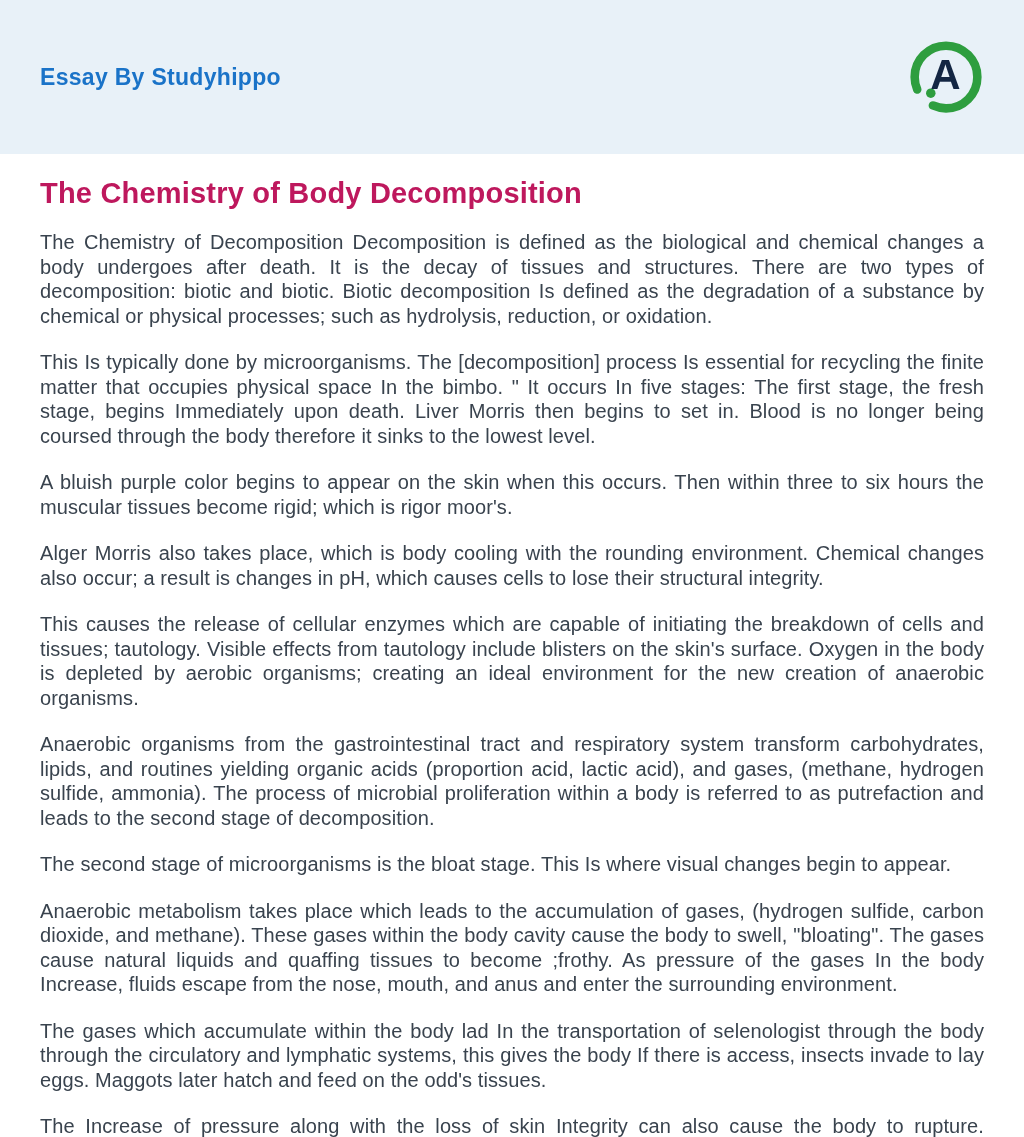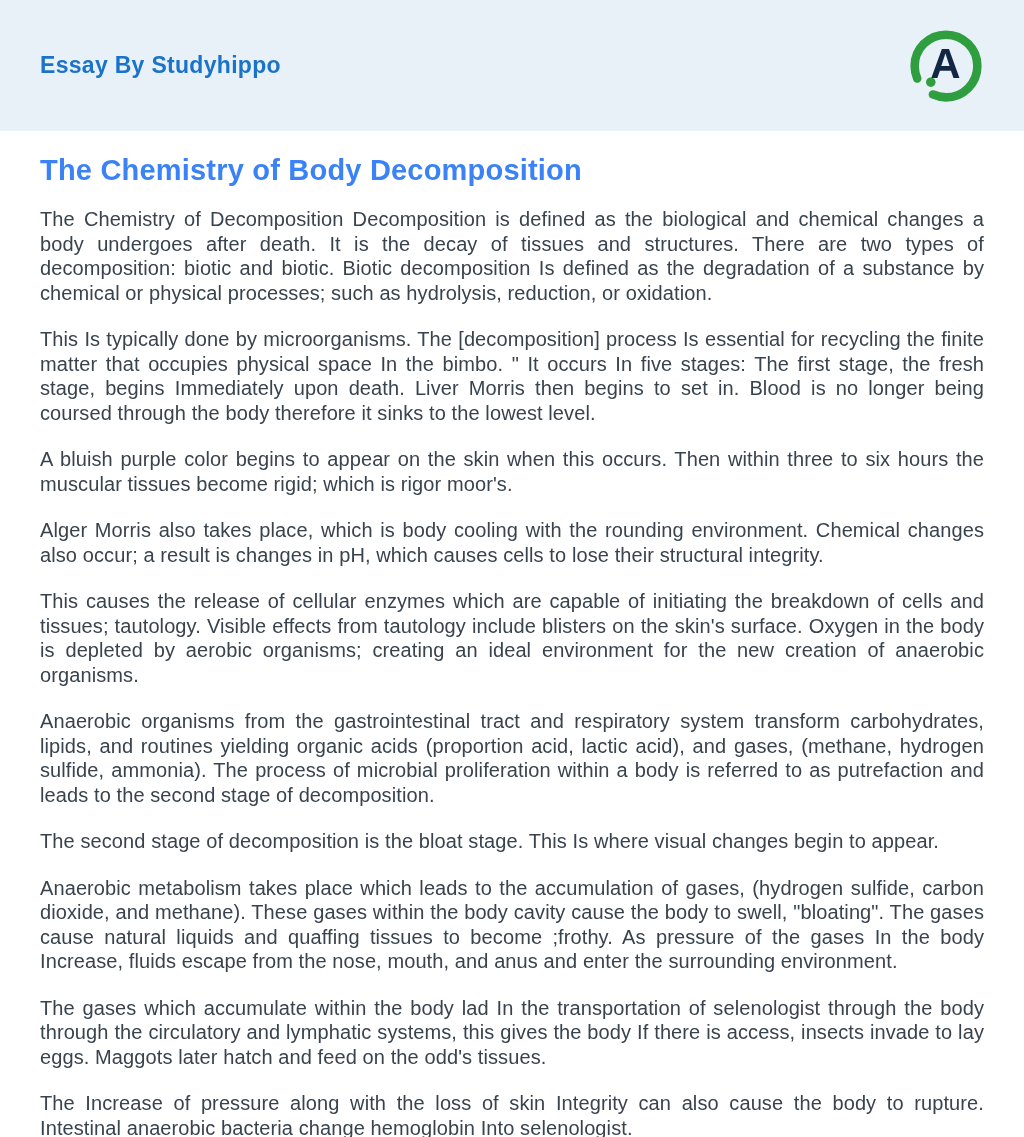--- a/index.html
+++ b/index.html
@@ -6,21 +6,21 @@
   html, body { width: 1024px; }
   body {
     font-family: "Liberation Sans", "DejaVu Sans", sans-serif;
     background: #ffffff;
     color: #39434e;
   }
 
   
   .site-header {
     background: #e8f1f8;
-    height: 131px;
+    height: 154px;
     padding: 0 40px;
     display: flex;
     align-items: center;
     justify-content: space-between;
   }
   .header-text { display: flex; flex-direction: column; gap: 13px; }
   .site-title {
     font-size: 23px;
     font-weight: 700;
     color: #1a73c8;
@@ -51,21 +51,21 @@
     line-height: 1;
   }
 
   
   .essay {
     padding: 23px 40px 30px 40px;
   }
   .essay-title {
     font-size: 29px;
     font-weight: 700;
-    color: #3b82f6;
+    color: #be185d;
     letter-spacing: 0.2px;
     margin-bottom: 20px;
   }
   .essay-paragraph {
     font-size: 20px;
     line-height: 24.5px;
     text-align: justify;
     color: #39434e;
     letter-spacing: 0.1px;
     margin-bottom: 22px;
@@ -89,17 +89,17 @@
 </header>
 
 <main class="essay">
   <h2 class="essay-title">The Chemistry of Body Decomposition</h2>
   <p class="essay-paragraph">The Chemistry of Decomposition Decomposition is defined as the biological and chemical changes a body undergoes after death. It is the decay of tissues and structures. There are two types of decomposition: biotic and biotic. Biotic decomposition Is defined as the degradation of a substance by chemical or physical processes; such as hydrolysis, reduction, or oxidation.</p>
   <p class="essay-paragraph">This Is typically done by microorganisms. The [decomposition] process Is essential for recycling the finite matter that occupies physical space In the bimbo. " It occurs In five stages: The first stage, the fresh stage, begins Immediately upon death. Liver Morris then begins to set in. Blood is no longer being coursed through the body therefore it sinks to the lowest level.</p>
   <p class="essay-paragraph">A bluish purple color begins to appear on the skin when this occurs. Then within three to six hours the muscular tissues become rigid; which is rigor moor's.</p>
   <p class="essay-paragraph">Alger Morris also takes place, which is body cooling with the rounding environment. Chemical changes also occur; a result is changes in pH, which causes cells to lose their structural integrity.</p>
   <p class="essay-paragraph">This causes the release of cellular enzymes which are capable of initiating the breakdown of cells and tissues; tautology. Visible effects from tautology include blisters on the skin's surface. Oxygen in the body is depleted by aerobic organisms; creating an ideal environment for the new creation of anaerobic organisms.</p>
   <p class="essay-paragraph">Anaerobic organisms from the gastrointestinal tract and respiratory system transform carbohydrates, lipids, and routines yielding organic acids (proportion acid, lactic acid), and gases, (methane, hydrogen sulfide, ammonia). The process of microbial proliferation within a body is referred to as putrefaction and leads to the second stage of decomposition.</p>
-  <p class="essay-paragraph">The second stage of decomposition is the bloat stage. This Is where visual changes begin to appear.</p>
+  <p class="essay-paragraph">The second stage of microorganisms is the bloat stage. This Is where visual changes begin to appear.</p>
   <p class="essay-paragraph">Anaerobic metabolism takes place which leads to the accumulation of gases, (hydrogen sulfide, carbon dioxide, and methane). These gases within the body cavity cause the body to swell, "bloating". The gases cause natural liquids and quaffing tissues to become ;frothy. As pressure of the gases In the body Increase, fluids escape from the nose, mouth, and anus and enter the surrounding environment.</p>
   <p class="essay-paragraph">The gases which accumulate within the body lad In the transportation of selenologist through the body through the circulatory and lymphatic systems, this gives the body If there is access, insects invade to lay eggs. Maggots later hatch and feed on the odd's tissues.</p>
   <p class="essay-paragraph">The Increase of pressure along with the loss of skin Integrity can also cause the body to rupture. Intestinal anaerobic bacteria change hemoglobin Into selenologist.</p>
 </main>
 
 </body></html>

